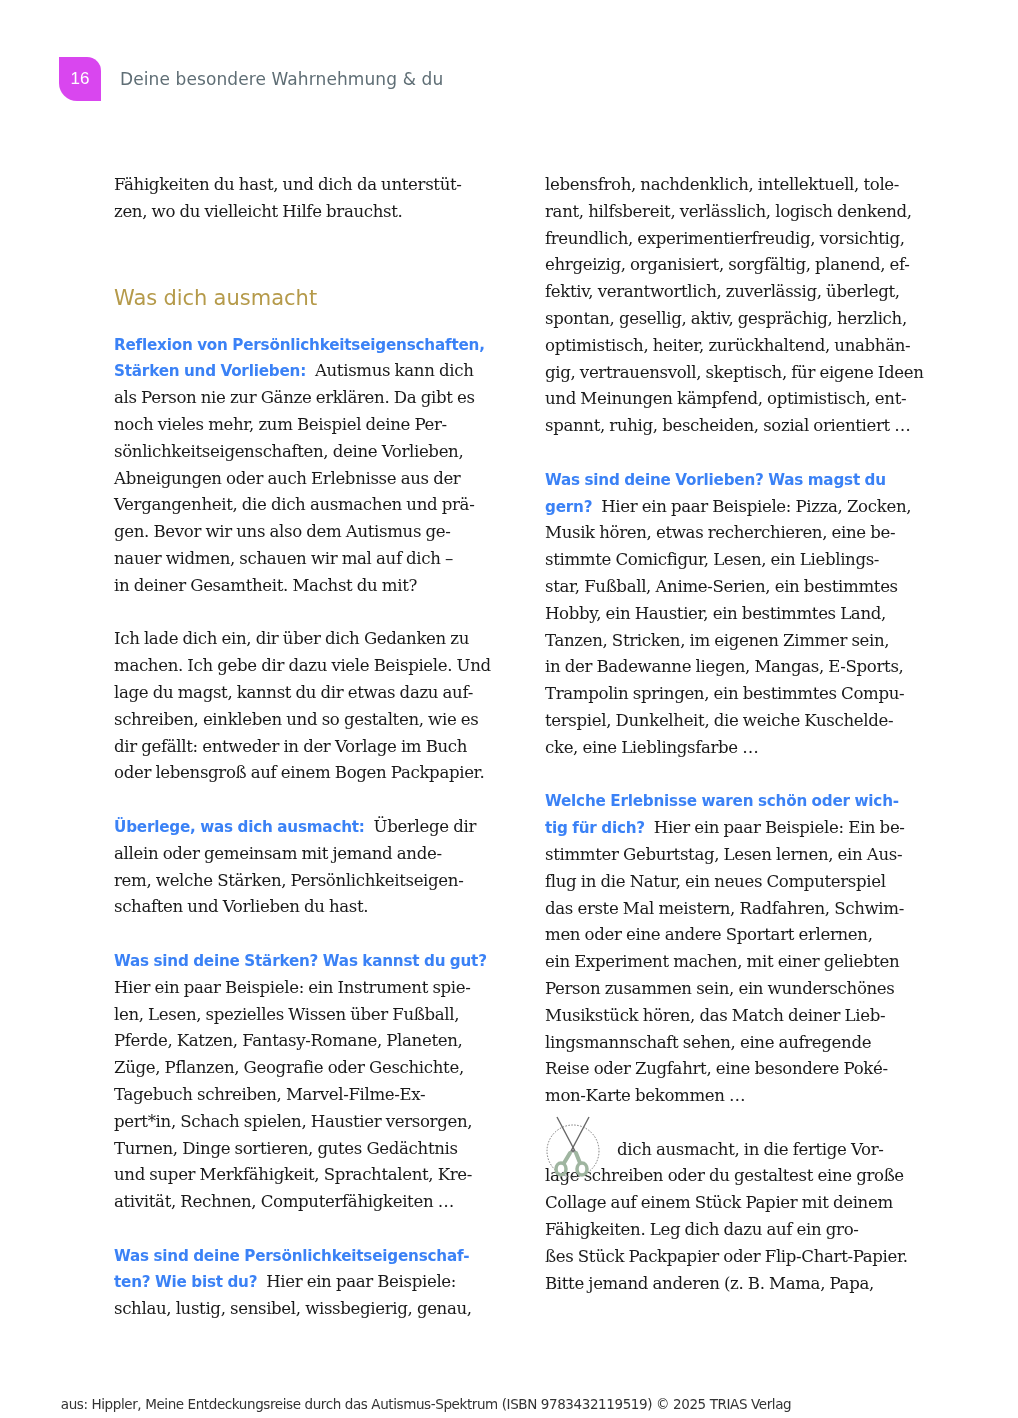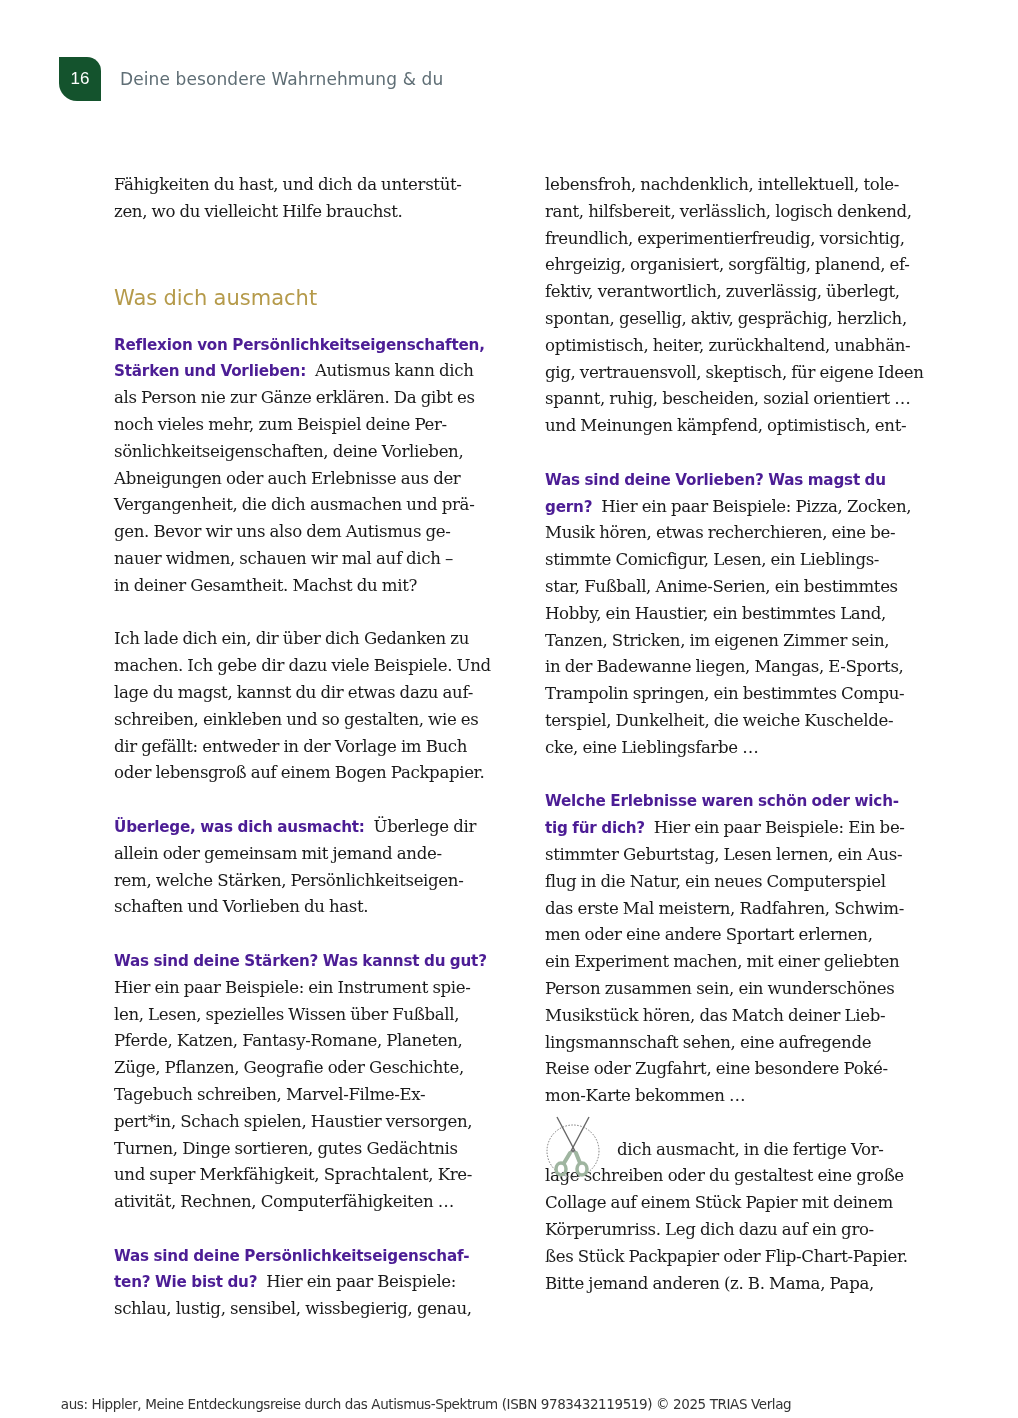--- a/index.html
+++ b/index.html
@@ -1,34 +1,34 @@
 <!DOCTYPE html>
 <html><head>
 <meta charset="utf-8">
 <style>
   html, body { margin: 0; padding: 0; background: #ffffff; }
   body { width: 1018px; height: 1418px; position: relative; overflow: hidden; }
   .page { position: absolute; left: 0; top: 0; width: 1018px; height: 1418px; }
   .header { position: absolute; top: 57px; left: 59px; height: 44px; display: flex; align-items: center; }
   .page-badge {
-    width: 42px; height: 44px; background: #14532d;
+    width: 42px; height: 44px; background: #d946ef;
     border-radius: 0 16px 0 16px;
     border-top-left-radius: 0; border-top-right-radius: 14px;
     border-bottom-left-radius: 18px; border-bottom-right-radius: 0;
     color: #ffffff; font-family: "Liberation Sans", sans-serif; font-size: 17px;
     display: flex; align-items: center; justify-content: center;
   }
   .header-title { margin-left: 19px; font-family: "DejaVu Sans", sans-serif; font-size: 17px; color: #5f6e75; letter-spacing: 0.1px; }
   .col { position: absolute; top: 172px; font-family: "DejaVu Serif", serif; font-size: 16.6px; line-height: 26.8px; color: #1a1a1a; letter-spacing: -0.35px; word-spacing: -0.5px; }
   .col-left { left: 114px; width: 390px; }
   .col-right { left: 545px; width: 390px; }
   p { margin: 0; }
   .gap { height: 26.8px; }
   .h2 { font-family: "DejaVu Sans", sans-serif; font-weight: normal; font-size: 21px; color: #b59a4a; margin: 0; line-height: 34px; letter-spacing: 0px; }
-  .lead { font-family: "DejaVu Sans", sans-serif; font-weight: bold; color: #4c1d95; font-size: 15.2px; letter-spacing: -0.2px; }
+  .lead { font-family: "DejaVu Sans", sans-serif; font-weight: bold; color: #3b82f6; font-size: 15.2px; letter-spacing: -0.2px; }
   .line { white-space: nowrap; display: block; }
   .scissors { position: absolute; left: 545px; top: 1115px; width: 56px; height: 64px; }
   .footer { position: absolute; top: 1396px; left: 0; width: 824px; text-align: center; font-family: "DejaVu Sans", sans-serif; font-size: 13.5px; color: #333; letter-spacing: -0.4px; }
   .footer span { position: relative; left: 14px; }
 </style>
 </head>
 <body>
 
 <div class="page">
 
@@ -104,22 +104,22 @@
   <div class="col col-right">
     <p>
       <span class="line">lebensfroh, nachdenklich, intellektuell, tole-</span>
       <span class="line">rant, hilfsbereit, verlässlich, logisch denkend,</span>
       <span class="line">freundlich, experimentierfreudig, vorsichtig,</span>
       <span class="line">ehrgeizig, organisiert, sorgfältig, planend, ef-</span>
       <span class="line">fektiv, verantwortlich, zuverlässig, überlegt,</span>
       <span class="line">spontan, gesellig, aktiv, gesprächig, herzlich,</span>
       <span class="line">optimistisch, heiter, zurückhaltend, unabhän-</span>
       <span class="line">gig, vertrauensvoll, skeptisch, für eigene Ideen</span>
+      <span class="line">und Meinungen kämpfend, optimistisch, ent-</span>
       <span class="line">spannt, ruhig, bescheiden, sozial orientiert …</span>
-      <span class="line">und Meinungen kämpfend, optimistisch, ent-</span>
     </p>
     <div class="gap"></div>
 
     <p>
       <span class="line lead">Was sind deine Vorlieben? Was magst du</span>
       <span class="line"><span class="lead">gern?</span>&nbsp;&nbsp;<span>Hier ein paar Beispiele: Pizza, Zocken,</span></span>
       <span class="line">Musik hören, etwas recherchieren, eine be-</span>
       <span class="line">stimmte Comicfigur, Lesen, ein Lieblings-</span>
       <span class="line">star, Fußball, Anime-Serien, ein bestimmtes</span>
       <span class="line">Hobby, ein Haustier, ein bestimmtes Land,</span>
@@ -144,21 +144,21 @@
       <span class="line">lingsmannschaft sehen, eine aufregende</span>
       <span class="line">Reise oder Zugfahrt, eine besondere Poké-</span>
       <span class="line">mon-Karte bekommen …</span>
     </p>
     <div class="gap"></div>
 
     <p>
       <span class="line" style="padding-left:72px">dich ausmacht, in die fertige Vor-</span>
       <span class="line">lage schreiben oder du gestaltest eine große</span>
       <span class="line">Collage auf einem Stück Papier mit deinem</span>
-      <span class="line">Körperumriss. Leg dich dazu auf ein gro-</span>
+      <span class="line">Fähigkeiten. Leg dich dazu auf ein gro-</span>
       <span class="line">ßes Stück Packpapier oder Flip-Chart-Papier.</span>
       <span class="line">Bitte jemand anderen (z. B. Mama, Papa,</span>
     </p>
   </div>
 
   <svg class="scissors" viewBox="0 0 56 64">
     <circle cx="28" cy="36" r="26" fill="none" stroke="#777" stroke-width="1" stroke-dasharray="1.5 1.5"></circle>
     <line x1="12" y1="2" x2="31" y2="38" stroke="#666" stroke-width="1.4"></line>
     <line x1="44" y1="2" x2="25" y2="38" stroke="#666" stroke-width="1.4"></line>
     <circle cx="28" cy="36" r="1.6" fill="#777"></circle>

